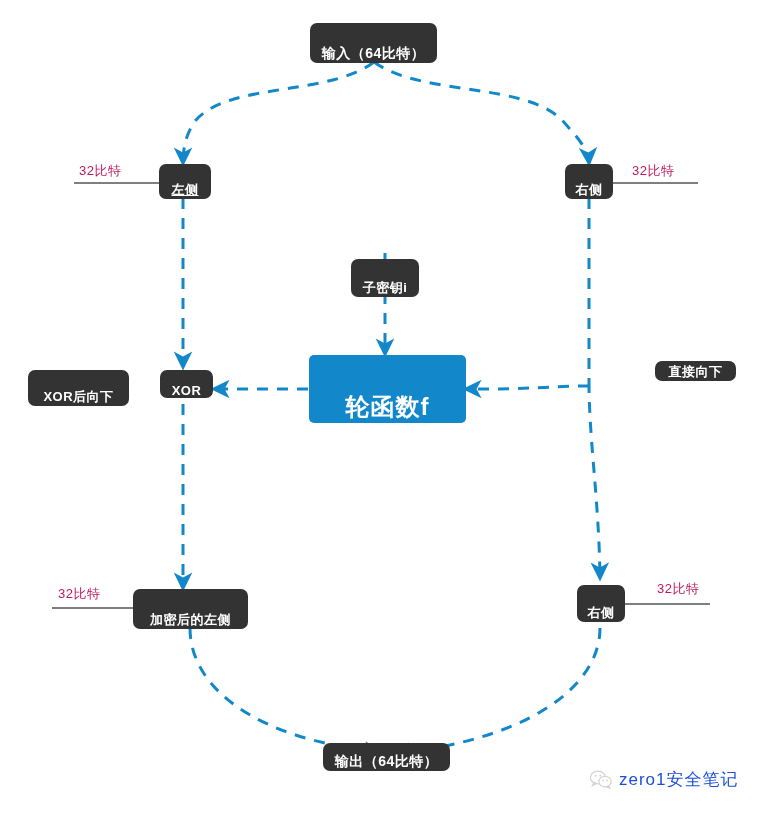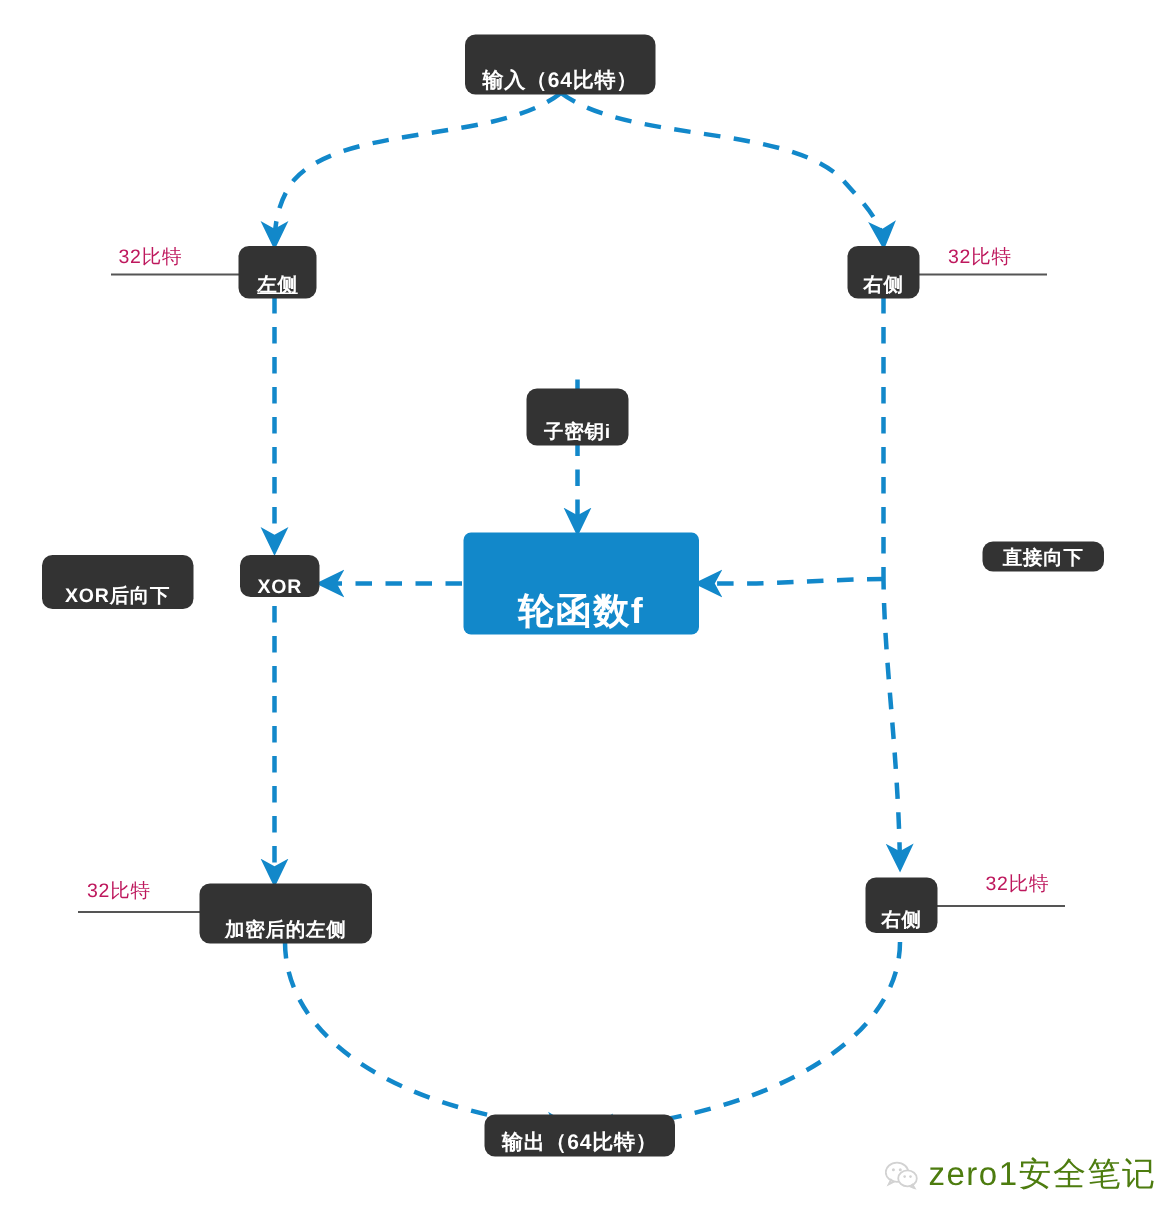--- a/index.html
+++ b/index.html
@@ -56,22 +56,22 @@
     font-size: 13px;
     letter-spacing: 0.5px;
     white-space: nowrap;
     z-index: 2;
   }
   .watermark {
     position: absolute;
     display: flex;
     align-items: center;
     gap: 7px;
-    color: #4d7c0f;
-    font-size: 22px;
+    color: #1d4ed8;
+    font-size: 17px;
     letter-spacing: 1px;
     white-space: nowrap;
     z-index: 2;
   }
   .watermark svg { display: block; }
 </style>
 </head>
 <body>
 
 <div id="canvas">

